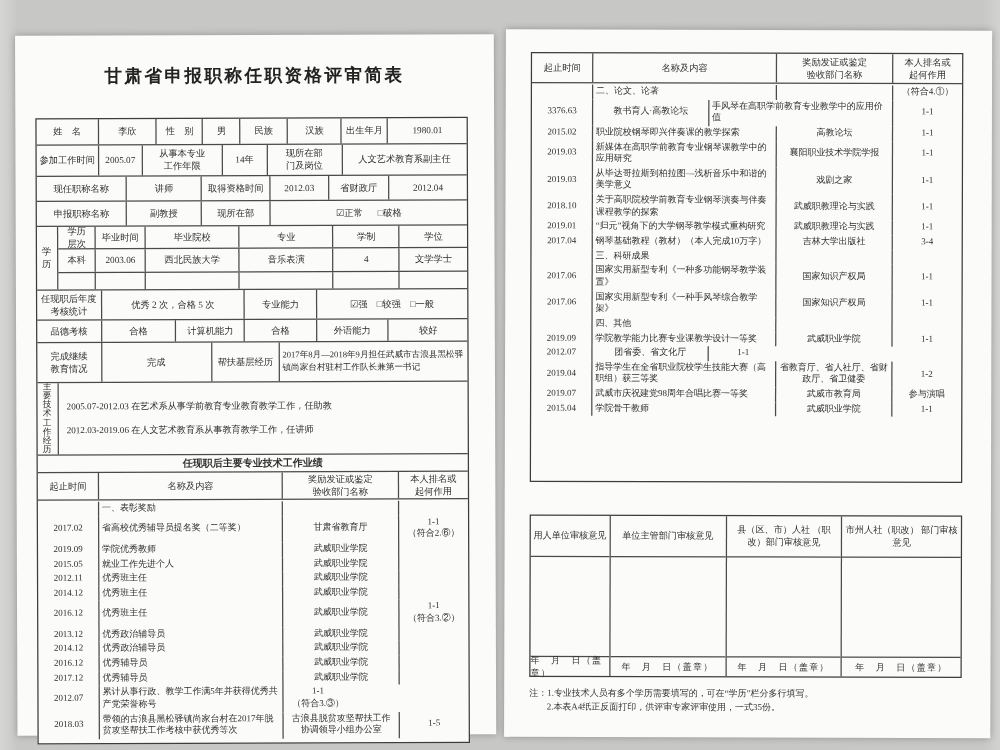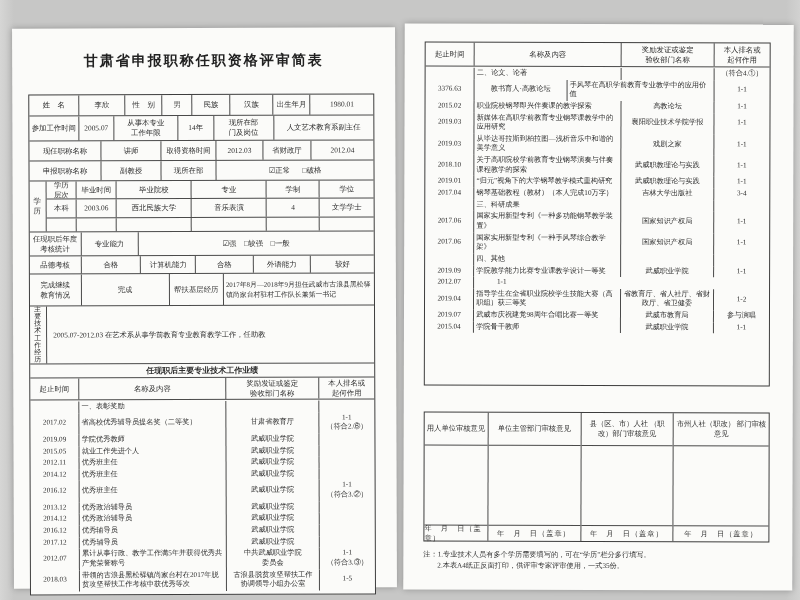--- a/index.html
+++ b/index.html
@@ -128,20 +128,21 @@
             <div class="td" style="width:23%"></div>
             <div class="td" style="width:23%"></div>
             <div class="td" style="width:16.2%"></div>
             <div class="td" style="flex:1"></div>
           </div>
         </div>
       </div>
 
       <div class="tr" style="height:24px">
         <div class="td" style="width:15%">任现职后年度考核统计</div>
+        <div class="td" style="width:33.4%">优秀 2 次，合格 5 次</div>
         <div class="td" style="width:16.6%">专业能力</div>
         <div class="td" style="flex:1">☑强　□较强　□一般</div>
       </div>
 
       <div class="tr" style="height:18px">
         <div class="td" style="width:15%">品德考核</div>
         <div class="td" style="width:17.4%">合格</div>
         <div class="td" style="width:16%">计算机能力</div>
         <div class="td" style="width:16.6%">合格</div>
         <div class="td" style="width:16.8%">外语能力</div>
@@ -159,21 +160,21 @@
       <div class="tr" style="height:58px">
         <div class="td vlab" style="width:5%;font-size:7px;line-height:1.02">主
 要
 技
 术
 工
 作
 经
 历</div>
         <div class="td left" style="flex:1;padding:4px 6px">
-          <div id="exp-lines" style="display:flex;flex-direction:column;gap:9px;font-size:7.3px"><div>2005.07-2012.03  在艺术系从事学前教育专业教育教学工作，任助教</div></div>
+          <div id="exp-lines" style="display:flex;flex-direction:column;gap:9px;font-size:7.3px"><div>2005.07-2012.03  在艺术系从事学前教育专业教育教学工作，任助教</div><div>2012.03-2019.06  在人文艺术教育系从事教育教学工作，任讲师</div></div>
         </div>
       </div>
 
       <div class="tr" style="height:14px">
         <div class="td band" style="flex:1">任现职后主要专业技术工作业绩</div>
       </div>
 
       <div class="tr ach-head" style="height:22px">
         <div class="td c-date">起止时间</div>
         <div class="td c-name">名称及内容</div>
@@ -249,22 +250,20 @@
             </div>
             <div class="ach-row">
               <div class="td c-date">2017.12</div>
               <div class="td c-name left">优秀辅导员</div>
               <div class="td c-org">武威职业学院</div>
               <div class="td c-rank"></div>
             </div>
             <div class="ach-row">
               <div class="td c-date">2012.07</div>
               <div class="td c-name left">累计从事行政、教学工作满5年并获得优秀共产党荣誉称号</div>
-              <div class="td c-org">中共武威职业学院
-委员会</div>
               <div class="td c-rank">1-1
 （符合3.③）</div>
             </div>
             <div class="ach-row">
               <div class="td c-date">2018.03</div>
               <div class="td c-name left">带领的古浪县黑松驿镇尚家台村在2017年脱贫攻坚帮扶工作考核中获优秀等次</div>
               <div class="td c-org">古浪县脱贫攻坚帮扶工作
 协调领导小组办公室</div>
               <div class="td c-rank">1-5</div>
             </div>
@@ -358,20 +357,21 @@
               <div class="td c-rank"></div>
             </div>
             <div class="ach-row">
               <div class="td c-date">2019.09</div>
               <div class="td c-name left">学院教学能力比赛专业课教学设计一等奖</div>
               <div class="td c-org">武威职业学院</div>
               <div class="td c-rank">1-1</div>
             </div>
             <div class="ach-row">
               <div class="td c-date">2012.07</div>
+              <div class="td c-org">团省委、省文化厅</div>
               <div class="td c-rank">1-1</div>
             </div>
             <div class="ach-row">
               <div class="td c-date">2019.04</div>
               <div class="td c-name left">指导学生在全省职业院校学生技能大赛（高职组）获三等奖</div>
               <div class="td c-org">省教育厅、省人社厅、省财政厅、省卫健委</div>
               <div class="td c-rank">1-2</div>
             </div>
             <div class="ach-row">
               <div class="td c-date">2019.07</div>

